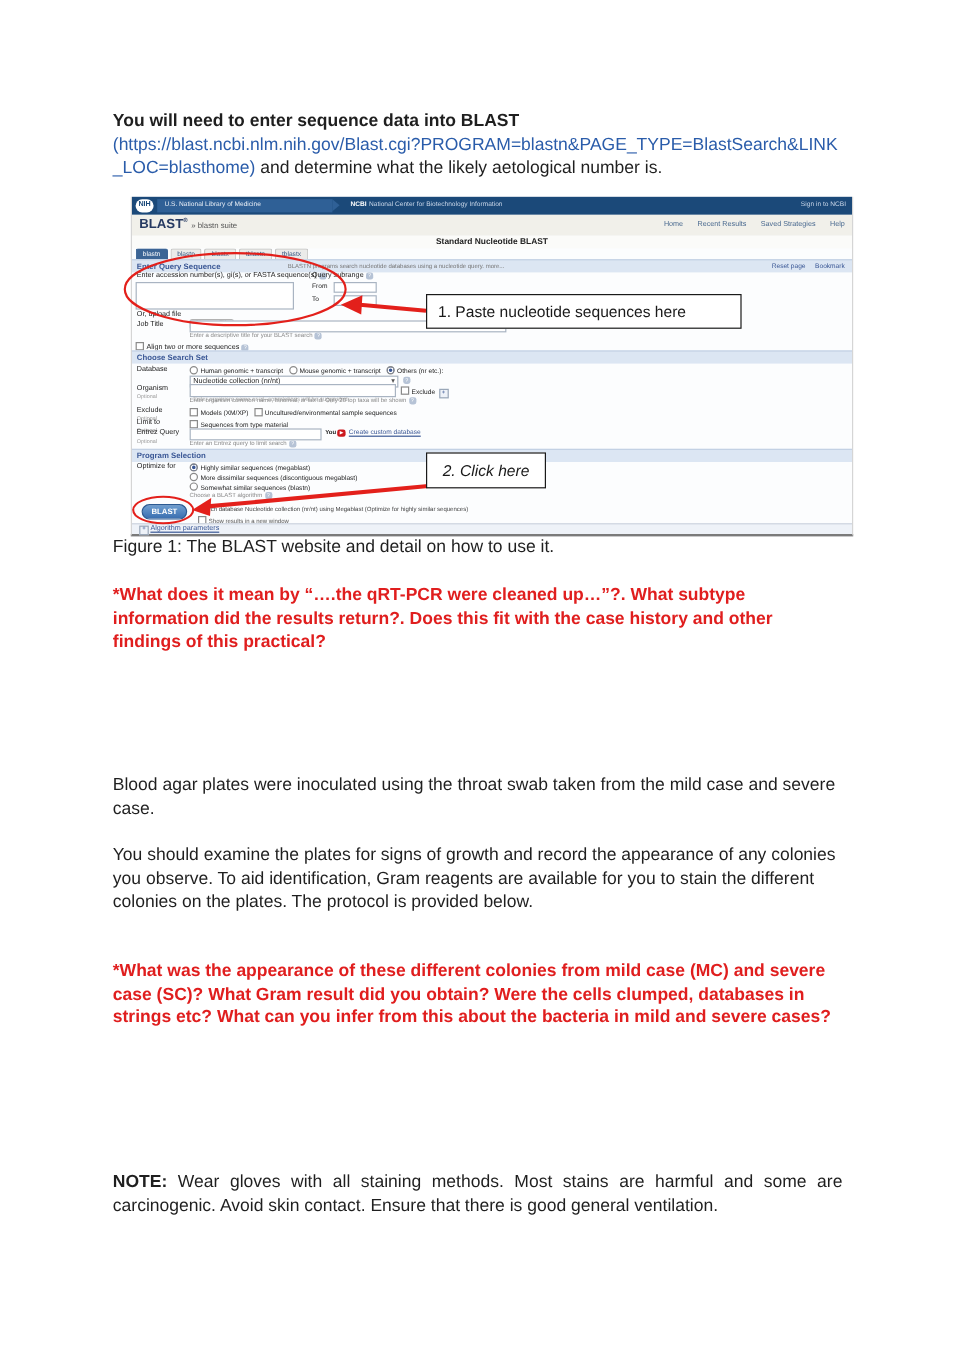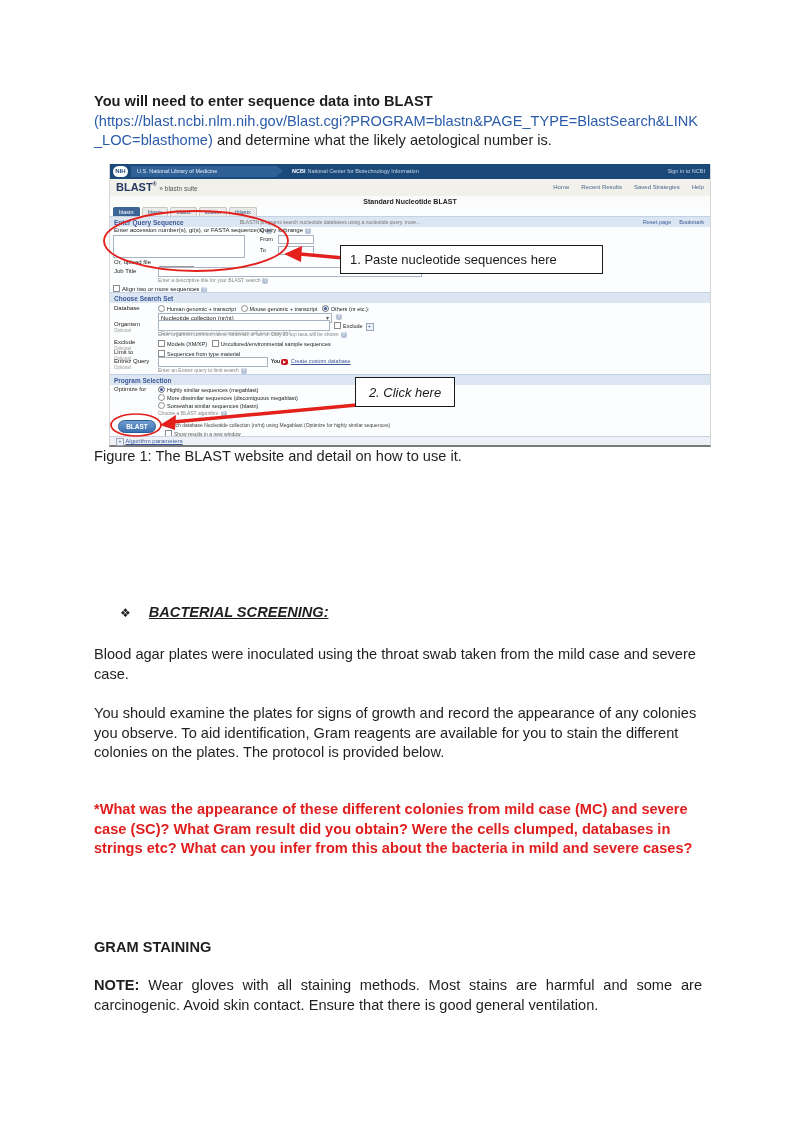--- a/index.html
+++ b/index.html
@@ -70,21 +70,21 @@
   .yt::after{content:"▶";}
   .flink{font-size:5.5px;color:#3a5795;text-decoration:underline;white-space:nowrap;}
   .blast-pill{left:8px;top:256px;width:36px;height:11px;background:linear-gradient(#6f9ed0,#3a6fb0);
               border:1px solid #2c5a92;border-radius:7px;color:#fff;font-size:6.5px;font-weight:bold;
               text-align:center;line-height:11px;}
   .algoparams{left:0;top:272px;width:100%;height:9px;background:#eef2f8;border-top:1px solid #ccd4df;
               font-size:6px;color:#3a5795;line-height:9px;padding-left:3px;box-sizing:border-box;}
   .anno-svg{position:absolute;left:0;top:0;width:600px;height:281px;overflow:visible;z-index:10;pointer-events:none;}
   .callout{position:absolute;border:1.6px solid #1a1a1a;background:#fff;font-size:13px;color:#1a1a1a;
            display:flex;align-items:center;z-index:11;}
-  .c1{left:230px;top:81px;width:252px;height:27px;padding-left:9px;}
+  .c1{left:245px;top:81px;width:252px;height:27px;padding-left:9px;}
   .c2{left:245px;top:213px;width:98px;height:28px;justify-content:center;font-style:italic;}
 </style>
 </head>
 <body>
 
 <div class="page">
 
   <div class="tb" style="top:92px;">
     <span class="b">You will need to enter sequence data into BLAST</span><br>
     <a class="doc-link" href="#">(https://blast.ncbi.nlm.nih.gov/Blast.cgi?PROGRAM=blastn&amp;PAGE_TYPE=BlastSearch&amp;LINK_LOC=blasthome)</a><span> and determine what the likely aetological number is.</span>
@@ -217,29 +217,26 @@
       <ellipse cx="26" cy="261" rx="25" ry="11" fill="none" stroke="#e3201b" stroke-width="1.7"></ellipse>
       <line x1="247" y1="241" x2="63" y2="258" stroke="#e3201b" stroke-width="3.4"></line>
       <polygon points="50,261 66,251 65,266" fill="#e3201b"></polygon>
     </svg>
     <div class="callout c1">1. Paste nucleotide sequences here</div>
     <div class="callout c2">2. Click here</div>
   </div>
 
   <div class="tb center" style="top:447px;">Figure 1: The BLAST website and detail on how to use it.</div>
 
-
-  <div class="tb screening-row" style="top:603px;">
-    <span class="screening-bullet">❖</span><span class="screening-head">BACTERIAL SCREENING:</span>
-  </div>
+  <div class="tb red" style="top:487px;">*What does it mean by “….the qRT-PCR were cleaned up…”?. What subtype information did the results return?. Does this fit with the case history and other findings of this practical?</div>
+
 
   <div class="tb" style="top:704px;">You should examine the plates for signs of growth and record the appearance of any colonies you observe. To aid identification, Gram reagents are available for you to stain the different colonies on the plates.  The protocol is provided below.</div>
   <div class="tb" style="top:645px;">Blood agar plates were inoculated using the throat swab taken from the mild case and severe case.</div>
 
   <div class="tb red" style="top:800px;">*What was the appearance of these different colonies from mild case (MC) and severe case (SC)? What Gram result did you obtain?  Were the cells clumped, databases in strings etc? What can you infer from this about the bacteria in mild and severe cases?</div>
 
-  <div class="tb center b" style="top:938px;">GRAM STAINING</div>
 
   <div class="tb just" style="top:976px;">
     <span class="b">NOTE:</span><span> Wear gloves with all staining methods. Most stains are harmful and some are carcinogenic. Avoid skin contact. Ensure that there is good general ventilation.</span>
   </div>
 
 </div>
 
 </body></html>

